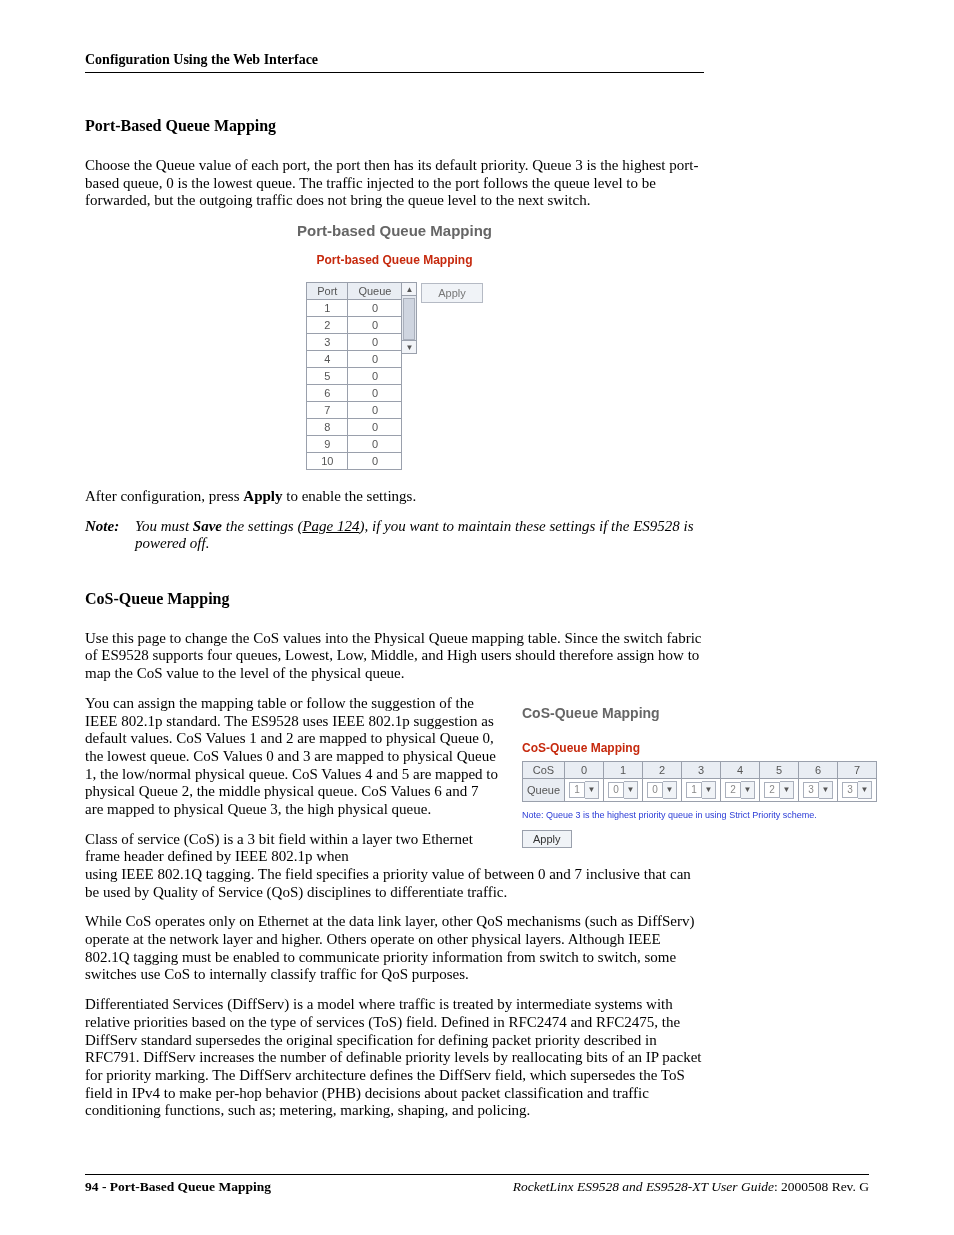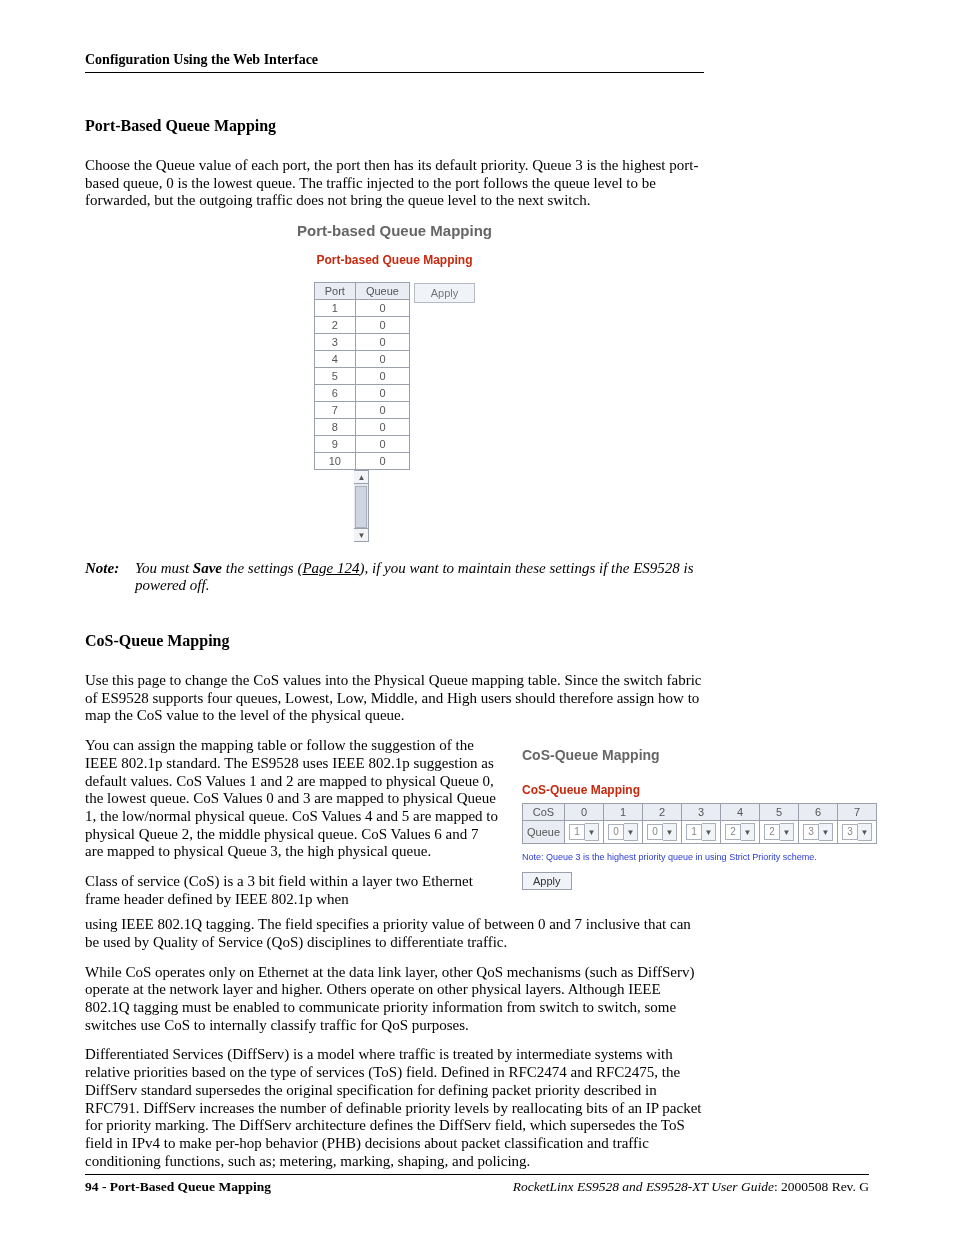--- a/index.html
+++ b/index.html
@@ -38,21 +38,21 @@
   .note-row .label { font-style: italic; font-weight: bold; flex: 0 0 50px; }
   .note-row .body { font-style: italic; flex: 1; }
   .save-word { font-family: Georgia, serif; font-weight: bold; }
   a.pagelink { color: #000000; text-decoration: underline; }
   .apply-word { font-weight: bold; }
   
   .fig1-wrap { text-align: center; margin: 8px 0 18px 0; }
   .fig1-title { font-family: Arial, sans-serif; font-weight: bold; font-size: 15px; color: #666; margin-bottom: 14px; }
   .fig1-legend { font-family: Arial, sans-serif; font-weight: bold; font-size: 12px; color: #c6290d; margin-bottom: 6px; }
   .fig1-frame { display: inline-block; }
-  .pq-table-wrap { display: inline-flex; align-items: center; flex-direction: column; }
+  .pq-table-wrap { display: inline-flex; align-items: flex-start; }
   table.pq { border-collapse: collapse; font-family: Arial, sans-serif; font-size: 11px; background: #fff; }
   table.pq th, table.pq td { border: 1px solid #9aa0ac; padding: 2px 10px; text-align: center; color: #555; }
   table.pq th { background: #e9edf3; font-weight: normal; }
   .scrollbar { width: 14px; border: 1px solid #9aa0ac; border-left: none; display: flex; flex-direction: column; background: #e4e8ef; }
   .sb-btn { height: 12px; background: #f2f4f8; border-bottom: 1px solid #9aa0ac; display:flex; align-items:center; justify-content:center; font-size:8px; color:#555; }
   .sb-btnb { border-top: 1px solid #9aa0ac; border-bottom: none; }
   .sb-thumb { height: 40px; background: #cfd5e0; border: 1px solid #aab0bc; margin: 2px 1px 0 1px; }
   .sb-track { flex: 1; }
   .apply-btn-box { margin-top: 10px; display:inline-block; }
   button.ui-btn {
@@ -161,20 +161,23 @@
           <div class="sb-track"></div>
           <div class="sb-btn sb-btnb">▼</div>
         </div>
       </div>
       <div class="apply-btn-box">
         <button class="ui-btn">Apply</button>
       </div>
     </div>
   </div>
 
+  <p>
+    <span>After configuration, press </span><span class="apply-word">Apply</span><span> to enable the settings.</span>
+  </p>
 
   <div class="note-row">
     <div class="label">Note:</div>
     <div class="body">
       <span>You must </span><span class="save-word">Save</span><span> the settings (</span><a href="#" class="pagelink">Page 124</a><span>), if you want to maintain these settings if the ES9528 is powered off.</span>
     </div>
   </div>
 
   <div class="gap-before-cos"></div>
 
@@ -238,21 +241,21 @@
                   <span class="qdrop">▼</span>
                 </span></td>
         </tr>
       </tbody>
         </table>
       <div class="cos-note">Note: Queue 3 is the highest priority queue in using Strict Priority scheme.</div>
       <button class="ui-btn2">Apply</button>
     </div>
   </div>
 
-  <p style="margin-top:8px">using IEEE 802.1Q tagging. The field specifies a priority value of between 0 and 7 inclusive that can be used by Quality of Service (QoS) disciplines to differentiate traffic.</p>
+  <p style="margin-top:0">using IEEE 802.1Q tagging. The field specifies a priority value of between 0 and 7 inclusive that can be used by Quality of Service (QoS) disciplines to differentiate traffic.</p>
   <p>While CoS operates only on Ethernet at the data link layer, other QoS mechanisms (such as DiffServ) operate at the network layer and higher. Others operate on other physical layers. Although IEEE 802.1Q tagging must be enabled to communicate priority information from switch to switch, some switches use CoS to internally classify traffic for QoS purposes.</p>
   <p>Differentiated Services (DiffServ) is a model where traffic is treated by intermediate systems with relative priorities based on the type of services (ToS) field. Defined in RFC2474 and RFC2475, the DiffServ standard supersedes the original specification for defining packet priority described in RFC791. DiffServ increases the number of definable priority levels by reallocating bits of an IP packet for priority marking. The DiffServ architecture defines the DiffServ field, which supersedes the ToS field in IPv4 to make per-hop behavior (PHB) decisions about packet classification and traffic conditioning functions, such as; metering, marking, shaping, and policing.</p>
 
 </div>
 
 <div class="footer">
   <div class="left">
     <span>94</span><span> - </span><span>Port-Based Queue Mapping</span>
   </div>
   <div class="right">

